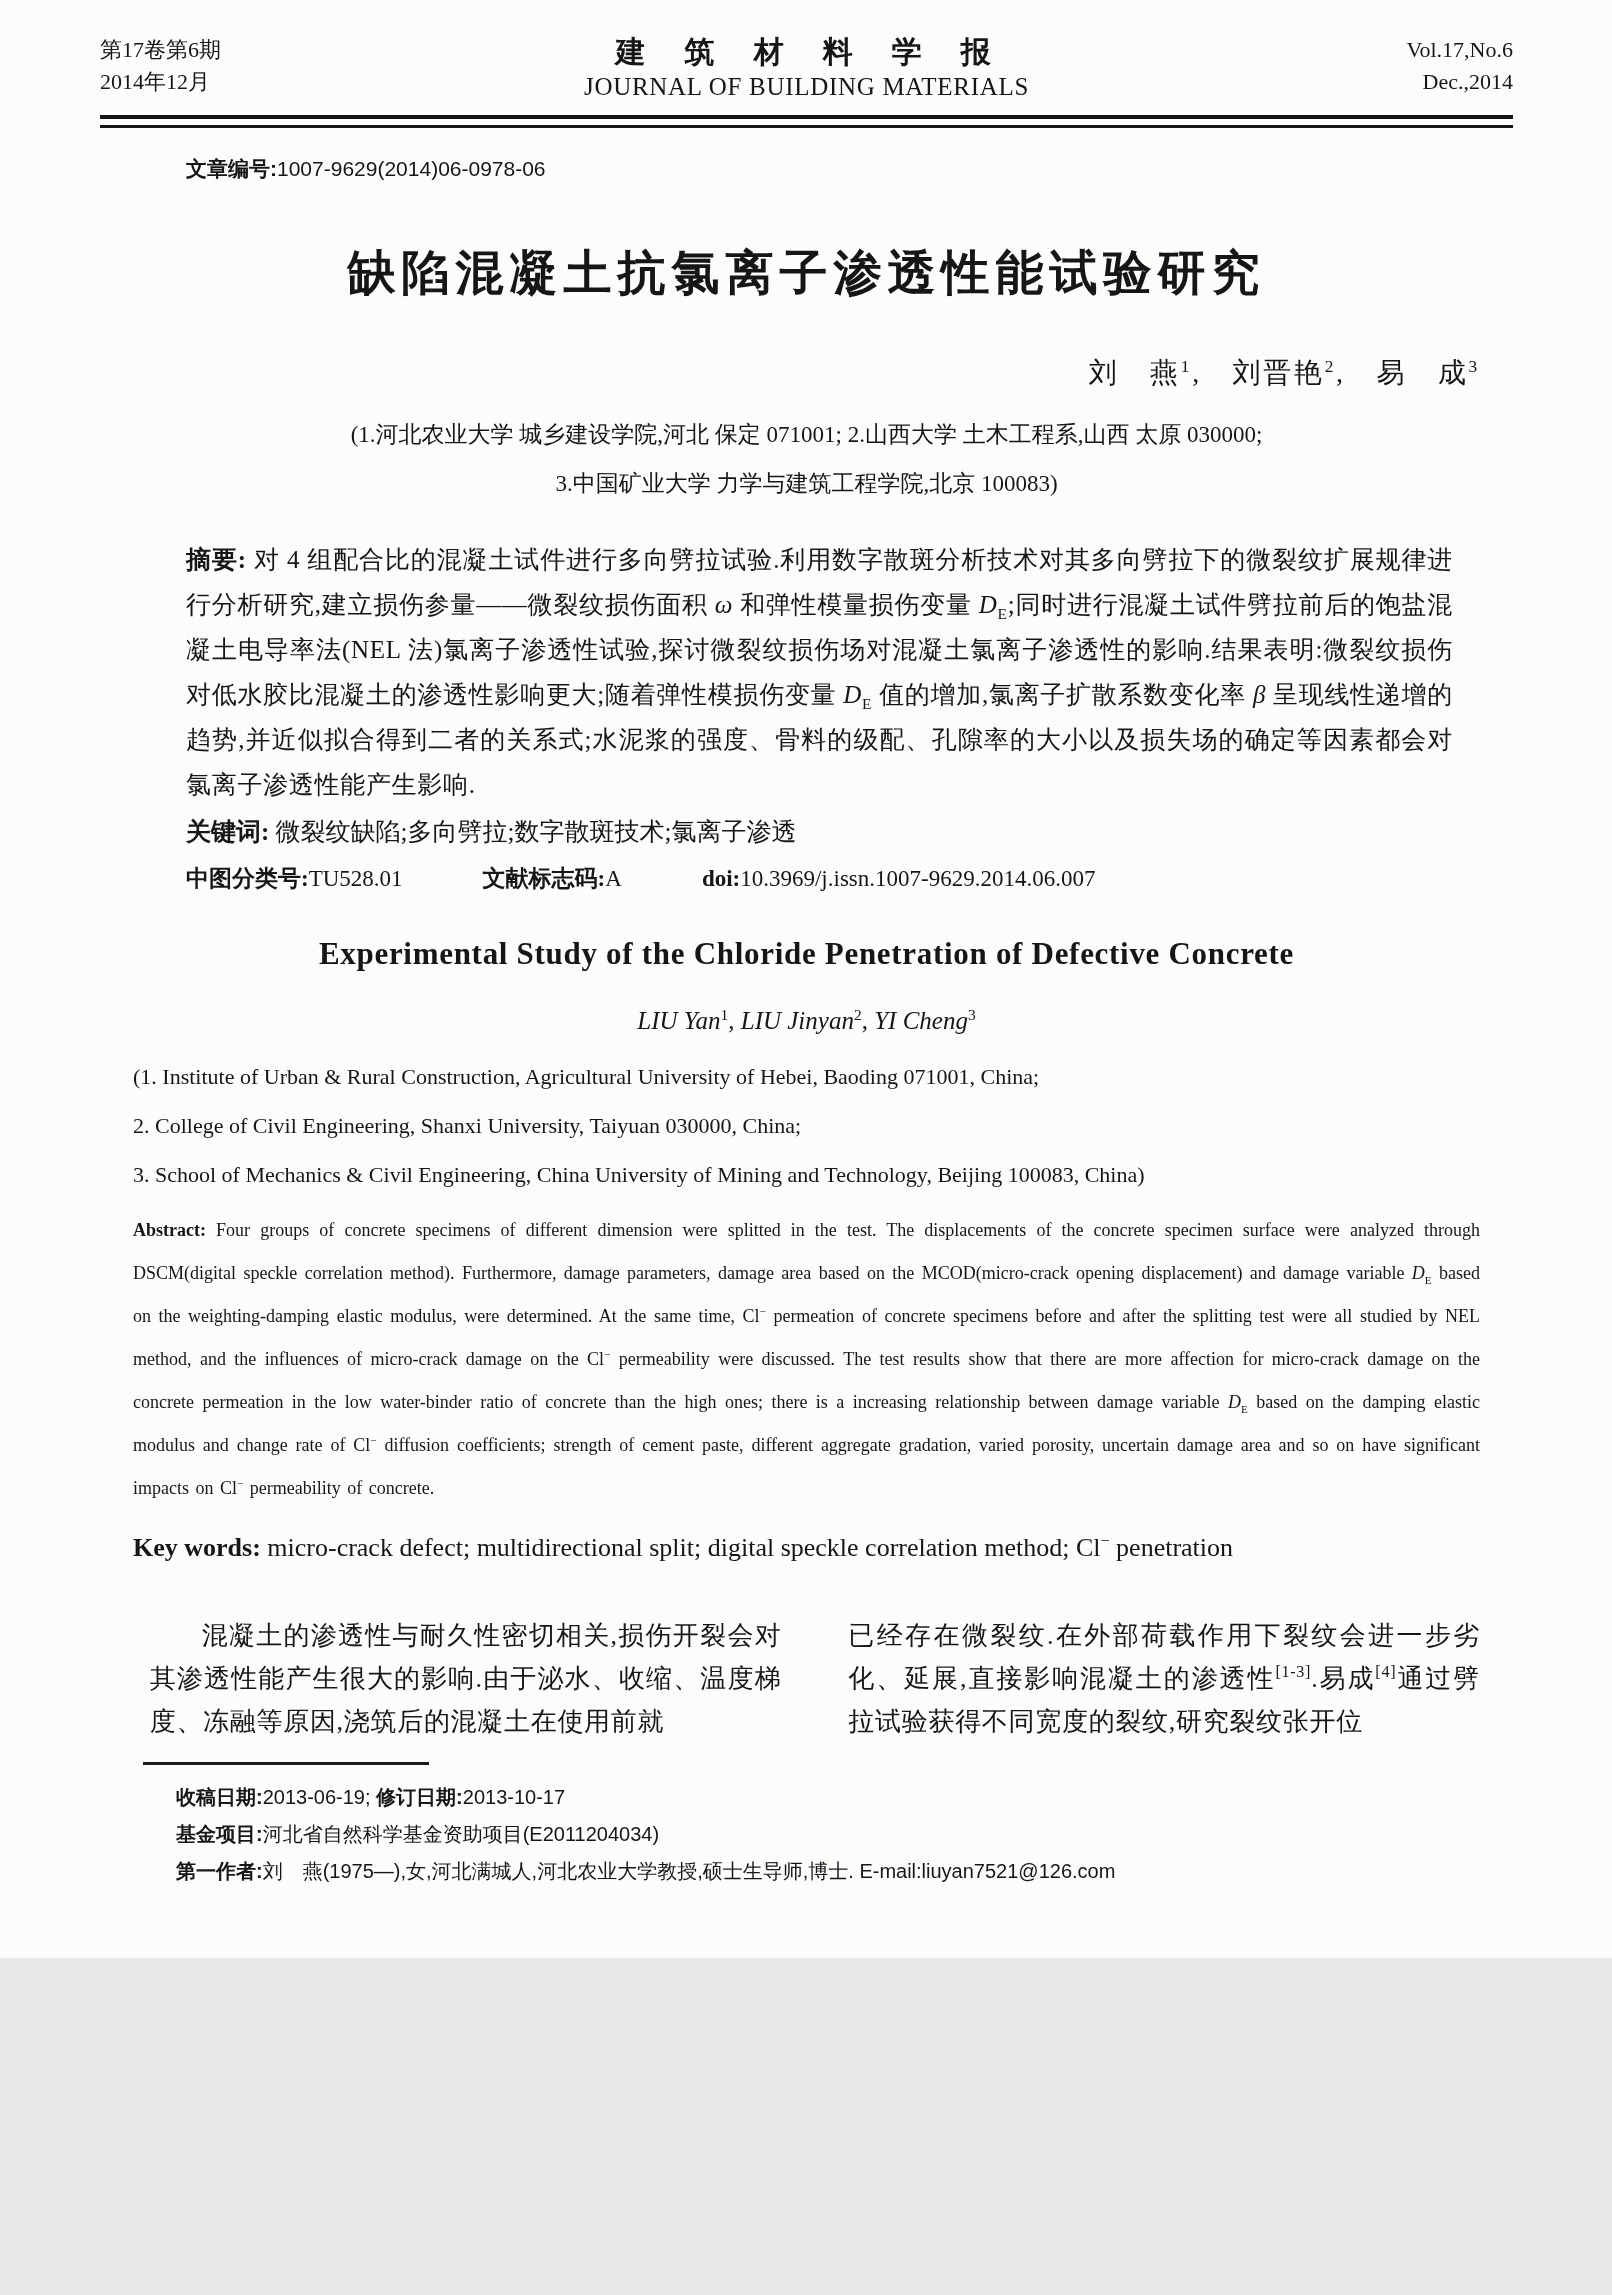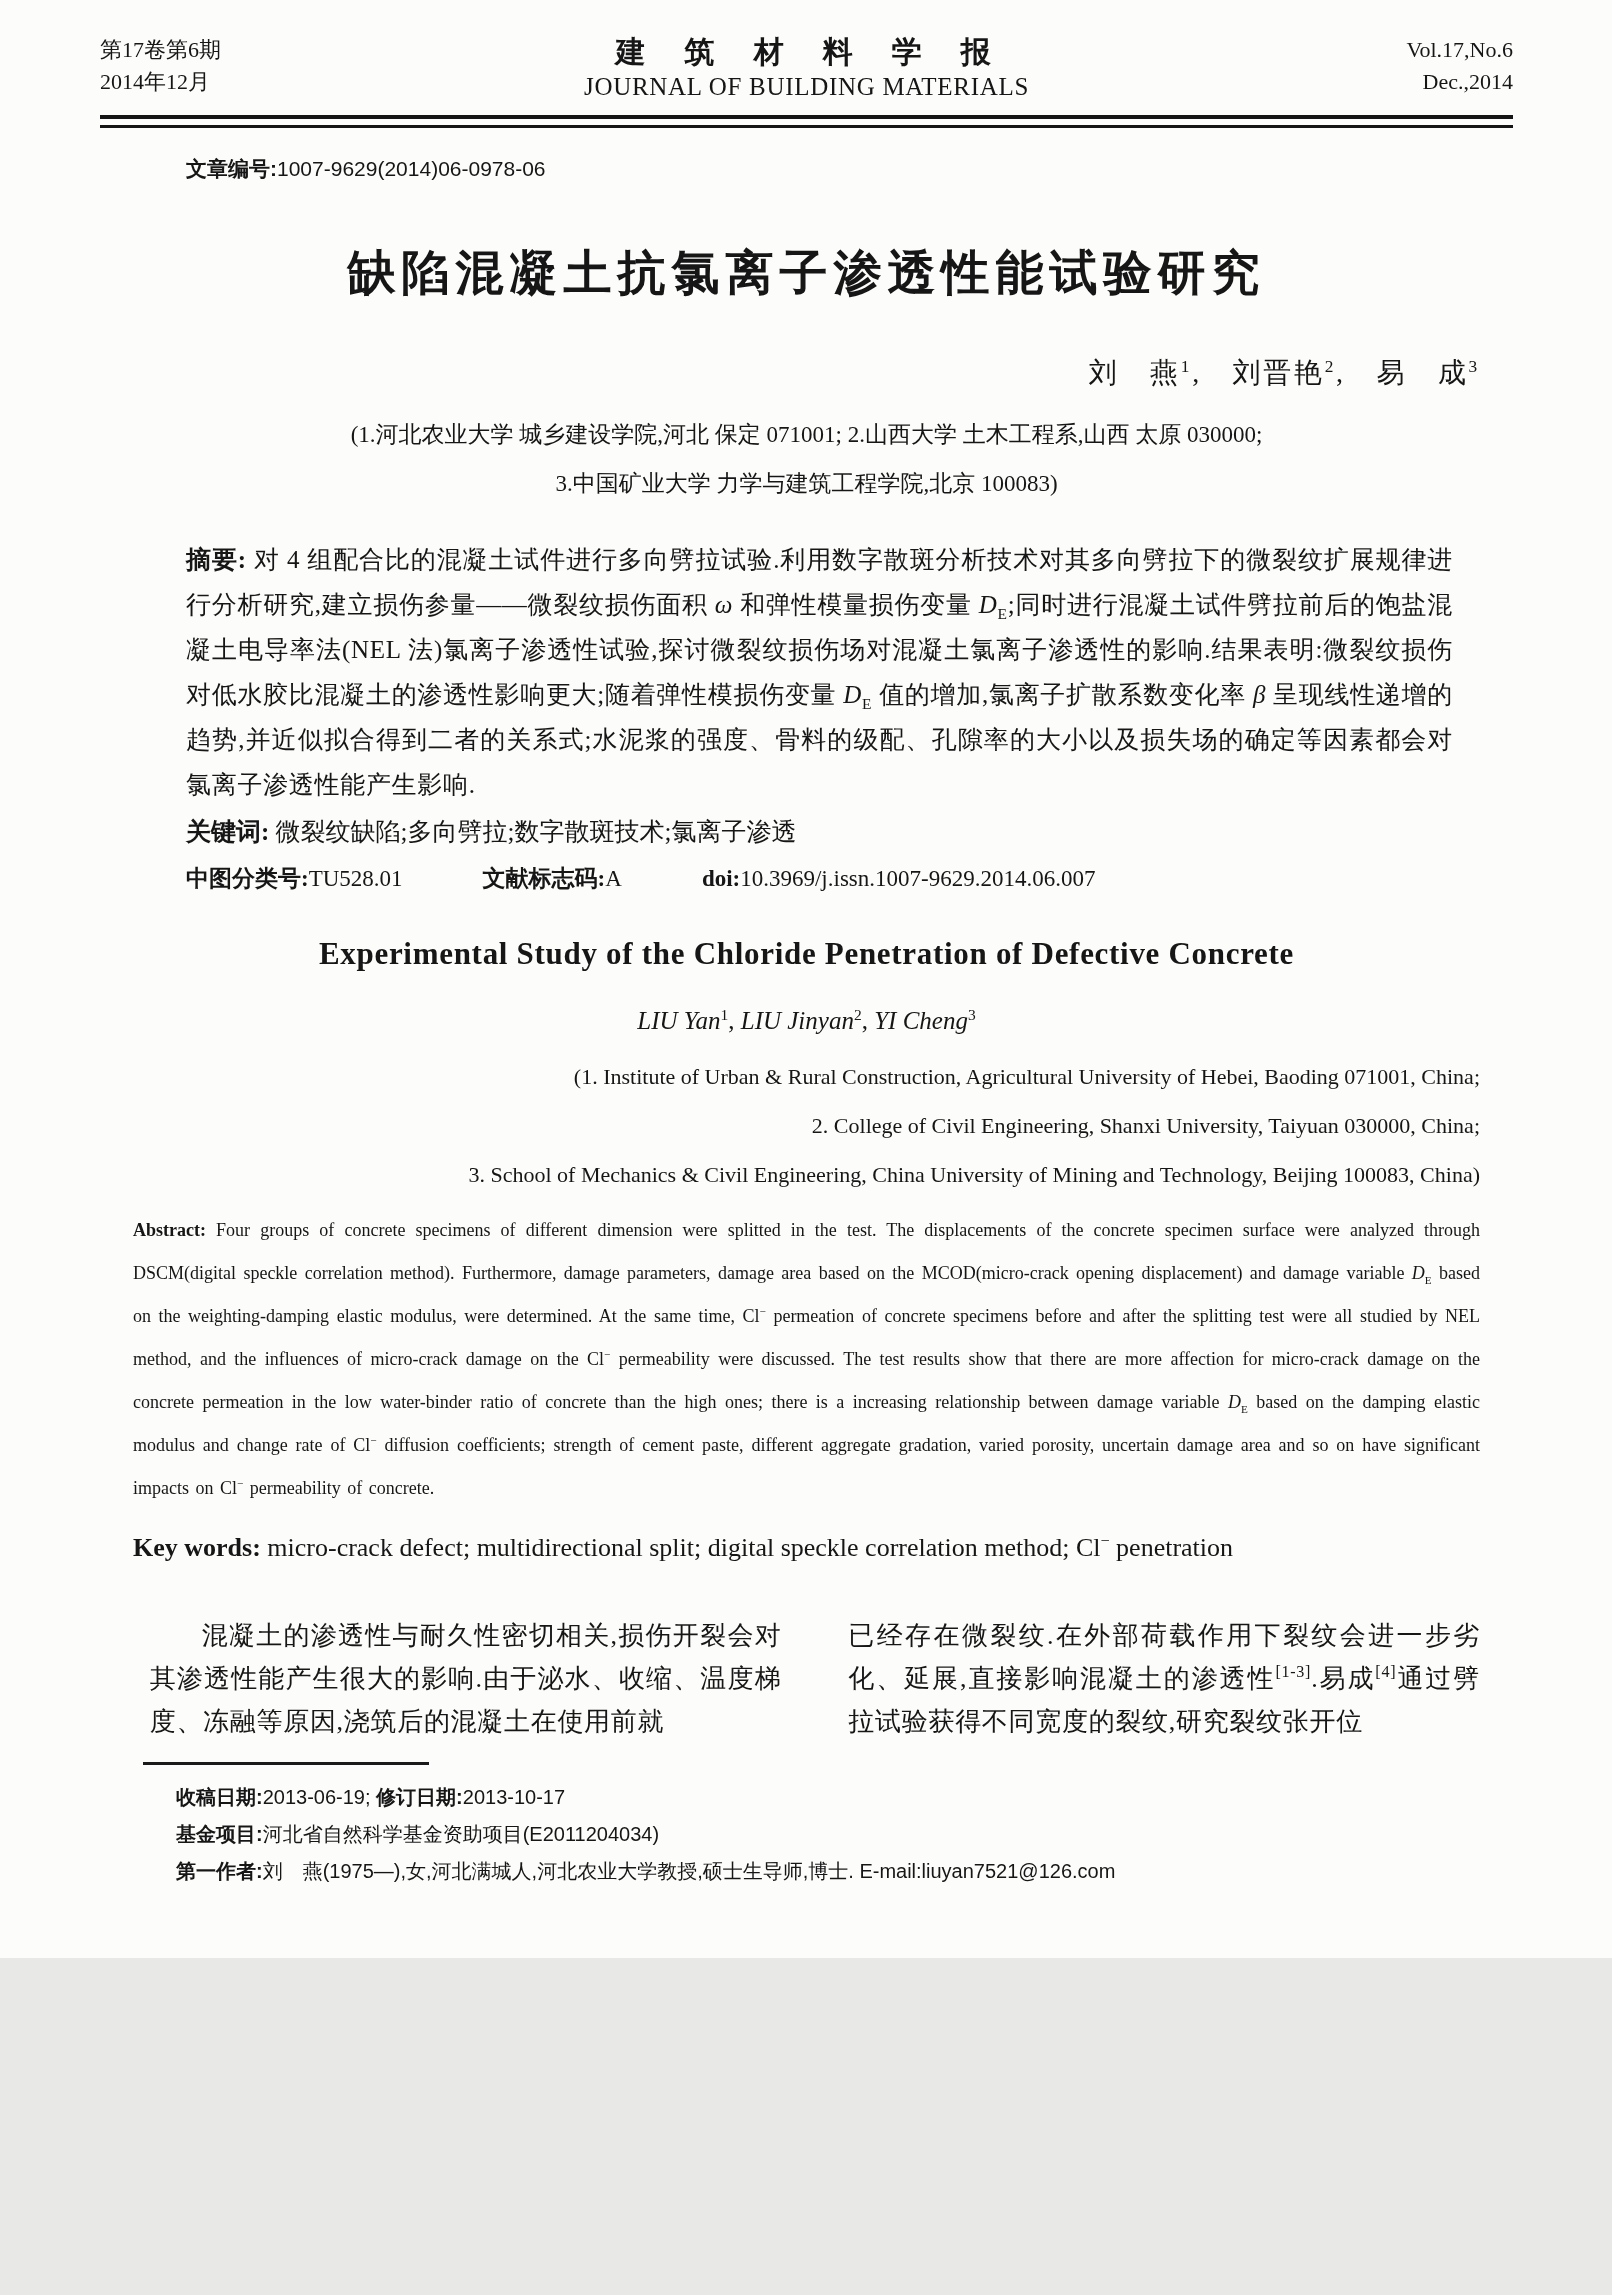--- a/index.html
+++ b/index.html
@@ -48,21 +48,21 @@
     letter-spacing:0.7px;
   }
   .keywords-cn{margin:1.3px 27px 0 53px;font-size:25px;line-height:45px;}
   .class-line{
     margin:8px 27px 4px 53px;display:flex;gap:80px;
     font-size:23px;line-height:33px;
   }
   
   .title-en{margin-top:41px;text-align:center;font-size:31px;font-weight:bold;letter-spacing:0.7px;}
   .authors-en{margin-top:35px;text-align:center;font-size:25px;}
-  .affils-en{margin-top:17.3px;text-align:right;font-size:22px;line-height:49px;}
+  .affils-en{margin-top:17.3px;text-align:left;font-size:22px;line-height:49px;}
   .abstract-en{
     margin-top:10px;
     font-size:18px;line-height:43px;
     text-align:justify;
     word-spacing:2px;
   }
   .keywords-en{margin-top:16px;font-size:26px;line-height:43px;}
   
   .body-cols{
     margin:45px 0 0 16.7px;

